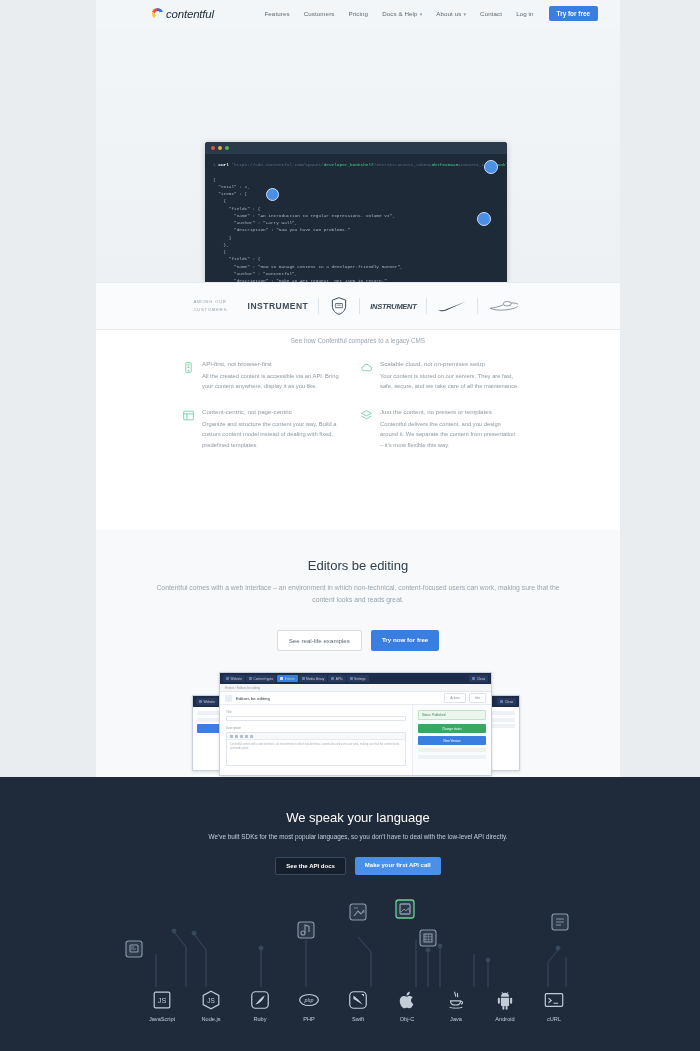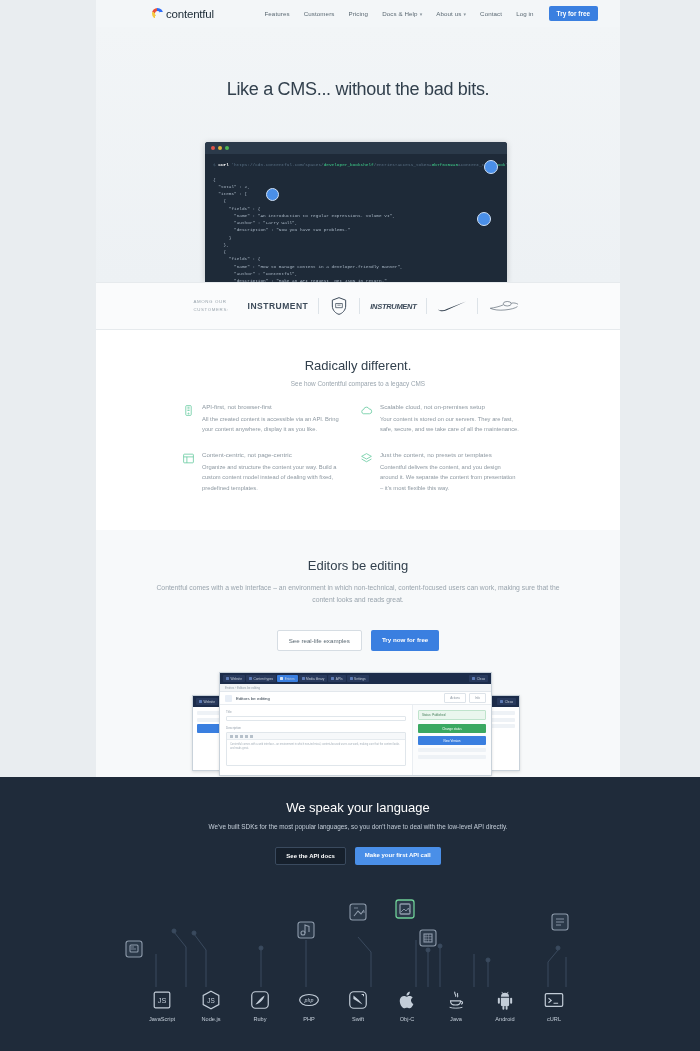--- a/index.html
+++ b/index.html
@@ -10,21 +10,21 @@
     overflow: hidden;
   }
   .page { position: relative; width: 700px; height: 1051px; background: #e9edf0; }
   .canvas { position: absolute; left: 96px; top: 0; width: 524px; height: 1051px; background: #f7f9fa; }
 
   
   .header {
     position: absolute; left: 0; top: 0; width: 524px; height: 27px;
     background: #f3f6f8; display: flex; align-items: center;
   }
-  .logo { display: flex; align-items: center; margin-left: 56px; }
+  .logo { display: flex; align-items: center; margin-left: 56px; font-style: italic; }
   .logo-mark {
     width: 11px; height: 11px; border-radius: 50%;
     background:
       conic-gradient(from 215deg,
         #f5c842 0deg 70deg,
         #e8503a 70deg 145deg,
         #2e6cf6 145deg 215deg,
         rgba(0,0,0,0) 215deg 360deg);
     position: relative; margin-right: 3px;
   }
@@ -143,21 +143,21 @@
   .app-status { background: #eaf6ee; border: 1px solid #bfe3cc; border-radius: 1px;
                 font-size: 3px; color: #3f7a55; padding: 2px 3px; margin-bottom: 4px; }
   .app-cta { background: #3aa862; color: #fff; font-size: 3px; text-align: center;
              padding: 2.5px; border-radius: 1px; margin-bottom: 3px; }
   .app-cta2 { background: #3a7fe0; }
   .app-row { height: 4px; background: #eef2f6; border-radius: 1px; margin-bottom: 2.5px; }
 
   
   .dark { position: absolute; left: 0; top: 777px; width: 700px; height: 274px; background: #1f2b3a; }
   .dark-inner { position: absolute; left: 96px; top: 0; width: 524px; height: 274px; }
-  .dark-title { font-size: 13px; color: #fff; text-align: center; padding-top: 23px; font-weight: normal; }
+  .dark-title { font-size: 13px; color: #fff; text-align: center; padding-top: 33px; font-weight: normal; }
   .dark-sub { font-size: 6.4px; color: #c3cdd8; text-align: center; margin-top: 8px; }
   .dark-buttons { display: flex; justify-content: center; gap: 9px; margin-top: 17px; }
   .btn-dark { background: #16202c; border: 1px solid #3a4a5e; color: #fff; font-size: 6px;
               font-weight: bold; padding: 5px 10px; border-radius: 2px; }
   .btn-lightblue { background: #4a8fe8; color: #fff; font-size: 6px; font-weight: bold;
                    padding: 5px 10px; border-radius: 2px; }
 
   .circuit { position: absolute; left: 0; top: 115px; width: 524px; height: 95px; }
   .langs { position: absolute; left: 0; top: 212px; width: 524px; display: flex;
            justify-content: center; gap: 4px; }
@@ -184,21 +184,20 @@
         <div class="nav-item"><span>Pricing</span></div>
         <div class="nav-item"><span>Docs &amp; Help</span><span class="caret">▾</span></div>
         <div class="nav-item"><span>About us</span><span class="caret">▾</span></div>
         <div class="nav-item"><span>Contact</span></div>
         <div class="nav-item"><span>Log in</span></div>
         <div class="btn-try">Try for free</div>
       </div>
     </div>
 
     <div class="hero">
-      <h1 class="hero-title">Like a CMS... without the bad bits.</h1>
     </div>
 
     <div class="terminal">
       <div class="term-bar">
         <span class="dot r"></span>
         <span class="dot y"></span>
         <span class="dot g"></span>
       </div>
       <div class="term-body"><span class="c-prompt">$</span> <span class="c-cmd">curl</span> <span class="c-str">'https://cdn.contentful.com/spaces/</span><span class="c-green">developer_bookshelf</span><span class="c-str">/entries?access_token=</span><span class="c-green">0b7f6x59a5</span><span class="c-str">&amp;content_type=</span><span class="c-green">book</span><span class="c-str">'</span>
 <span class="c-val" id="json-out">
@@ -249,21 +248,20 @@
       <div class="cust-logo">
         <svg class="lg-crest" viewBox="0 0 60 26" fill="none" stroke="#3c4a59" stroke-width="1">
           <ellipse cx="34" cy="9" rx="7" ry="4"></ellipse>
           <path d="M27 11 C20 14 12 16 4 17 C10 20 20 21 30 20 C40 19 48 17 52 14"></path>
           <path d="M41 8 C46 7 50 8 53 10"></path>
         </svg>
       </div>
     </div>
 
     <div class="radical">
-      <h2 class="sec-title">Radically different.</h2>
       <div class="sec-sub">See how Contentful compares to a legacy CMS</div>
       <div class="features">
 
         <div class="feat">
           <svg class="feat-icon" viewBox="0 0 24 24" fill="none" stroke="#5ec79a" stroke-width="1.4">
             <rect x="7" y="3" width="10" height="18" rx="1.5"></rect>
             <path d="M10 6 h4 M10 9 h4 M10 12 h4"></path>
             <circle cx="12" cy="17.5" r="1"></circle>
           </svg>
           <div>

